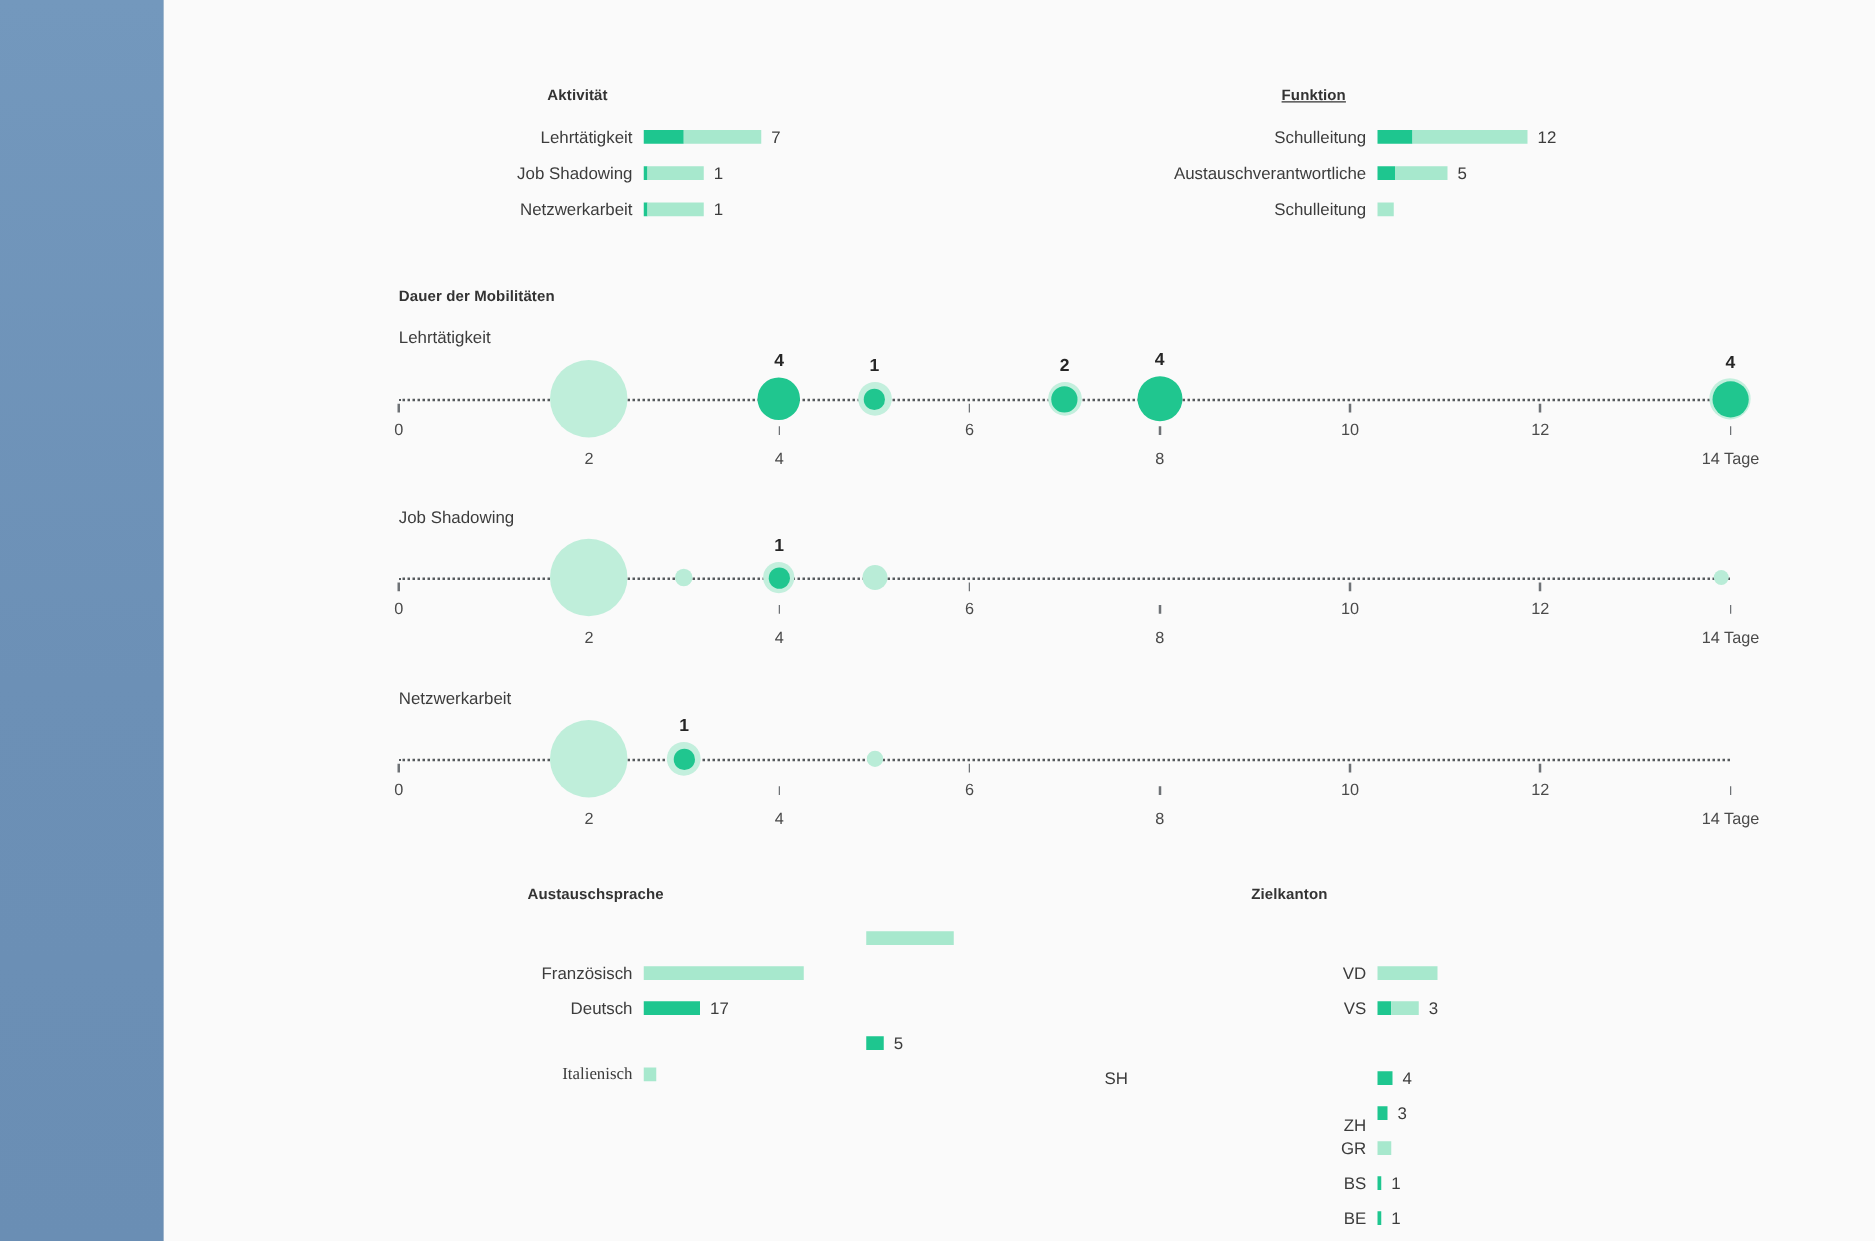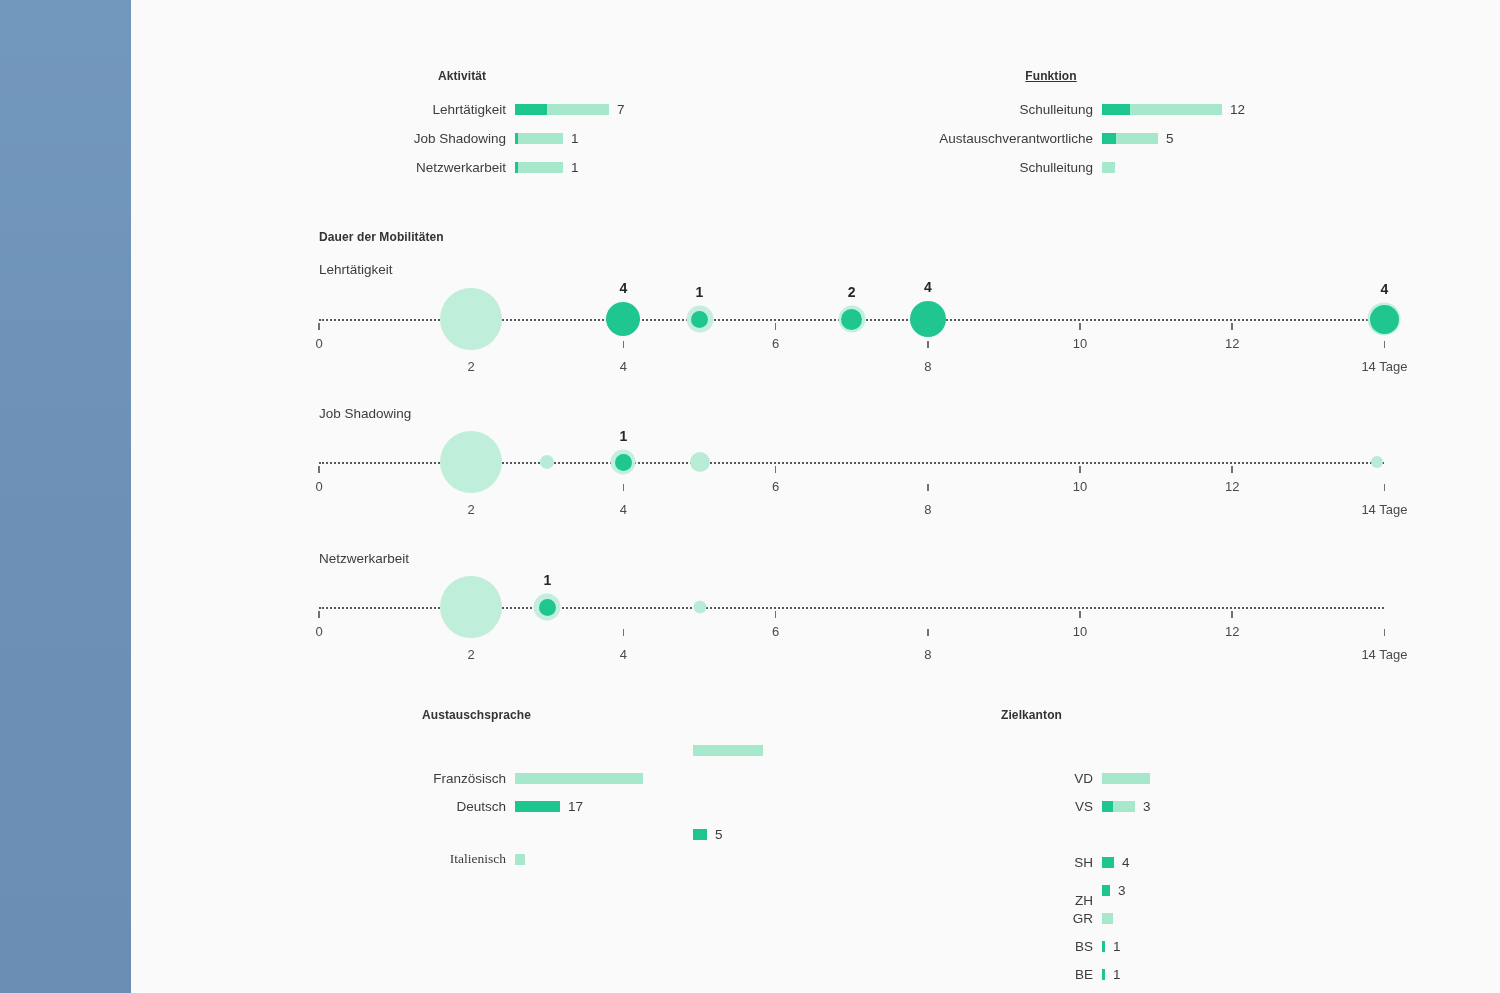--- a/index.html
+++ b/index.html
@@ -166,21 +166,21 @@
         </span>
         <span class="val">3</span>
       </div>
       <div class="barrow" style="left: 562px; top: 825px; width: 900px;">
         <span class="track">
           <span class="seg-dark" style="width: 14px;"></span>
         </span>
         <span class="val">5</span>
       </div>
       <div class="barrow" style="left: 562px; top: 853px; width: 900px;">
-        <span class="lbl" style="width: 400px;">SH</span>
+        <span class="lbl" style="width: 400px; text-align: center;">SH</span>
         <span class="track">
           <span class="seg-dark" style="width: 12px;"></span>
         </span>
         <span class="val">4</span>
       </div>
       <div class="barrow" style="left: 562px; top: 881px; width: 900px;">
         <span class="lbl" style="width: 400px; margin-top: 20px;">ZH</span>
         <span class="track">
           <span class="seg-dark" style="width: 8px;"></span>
         </span>

